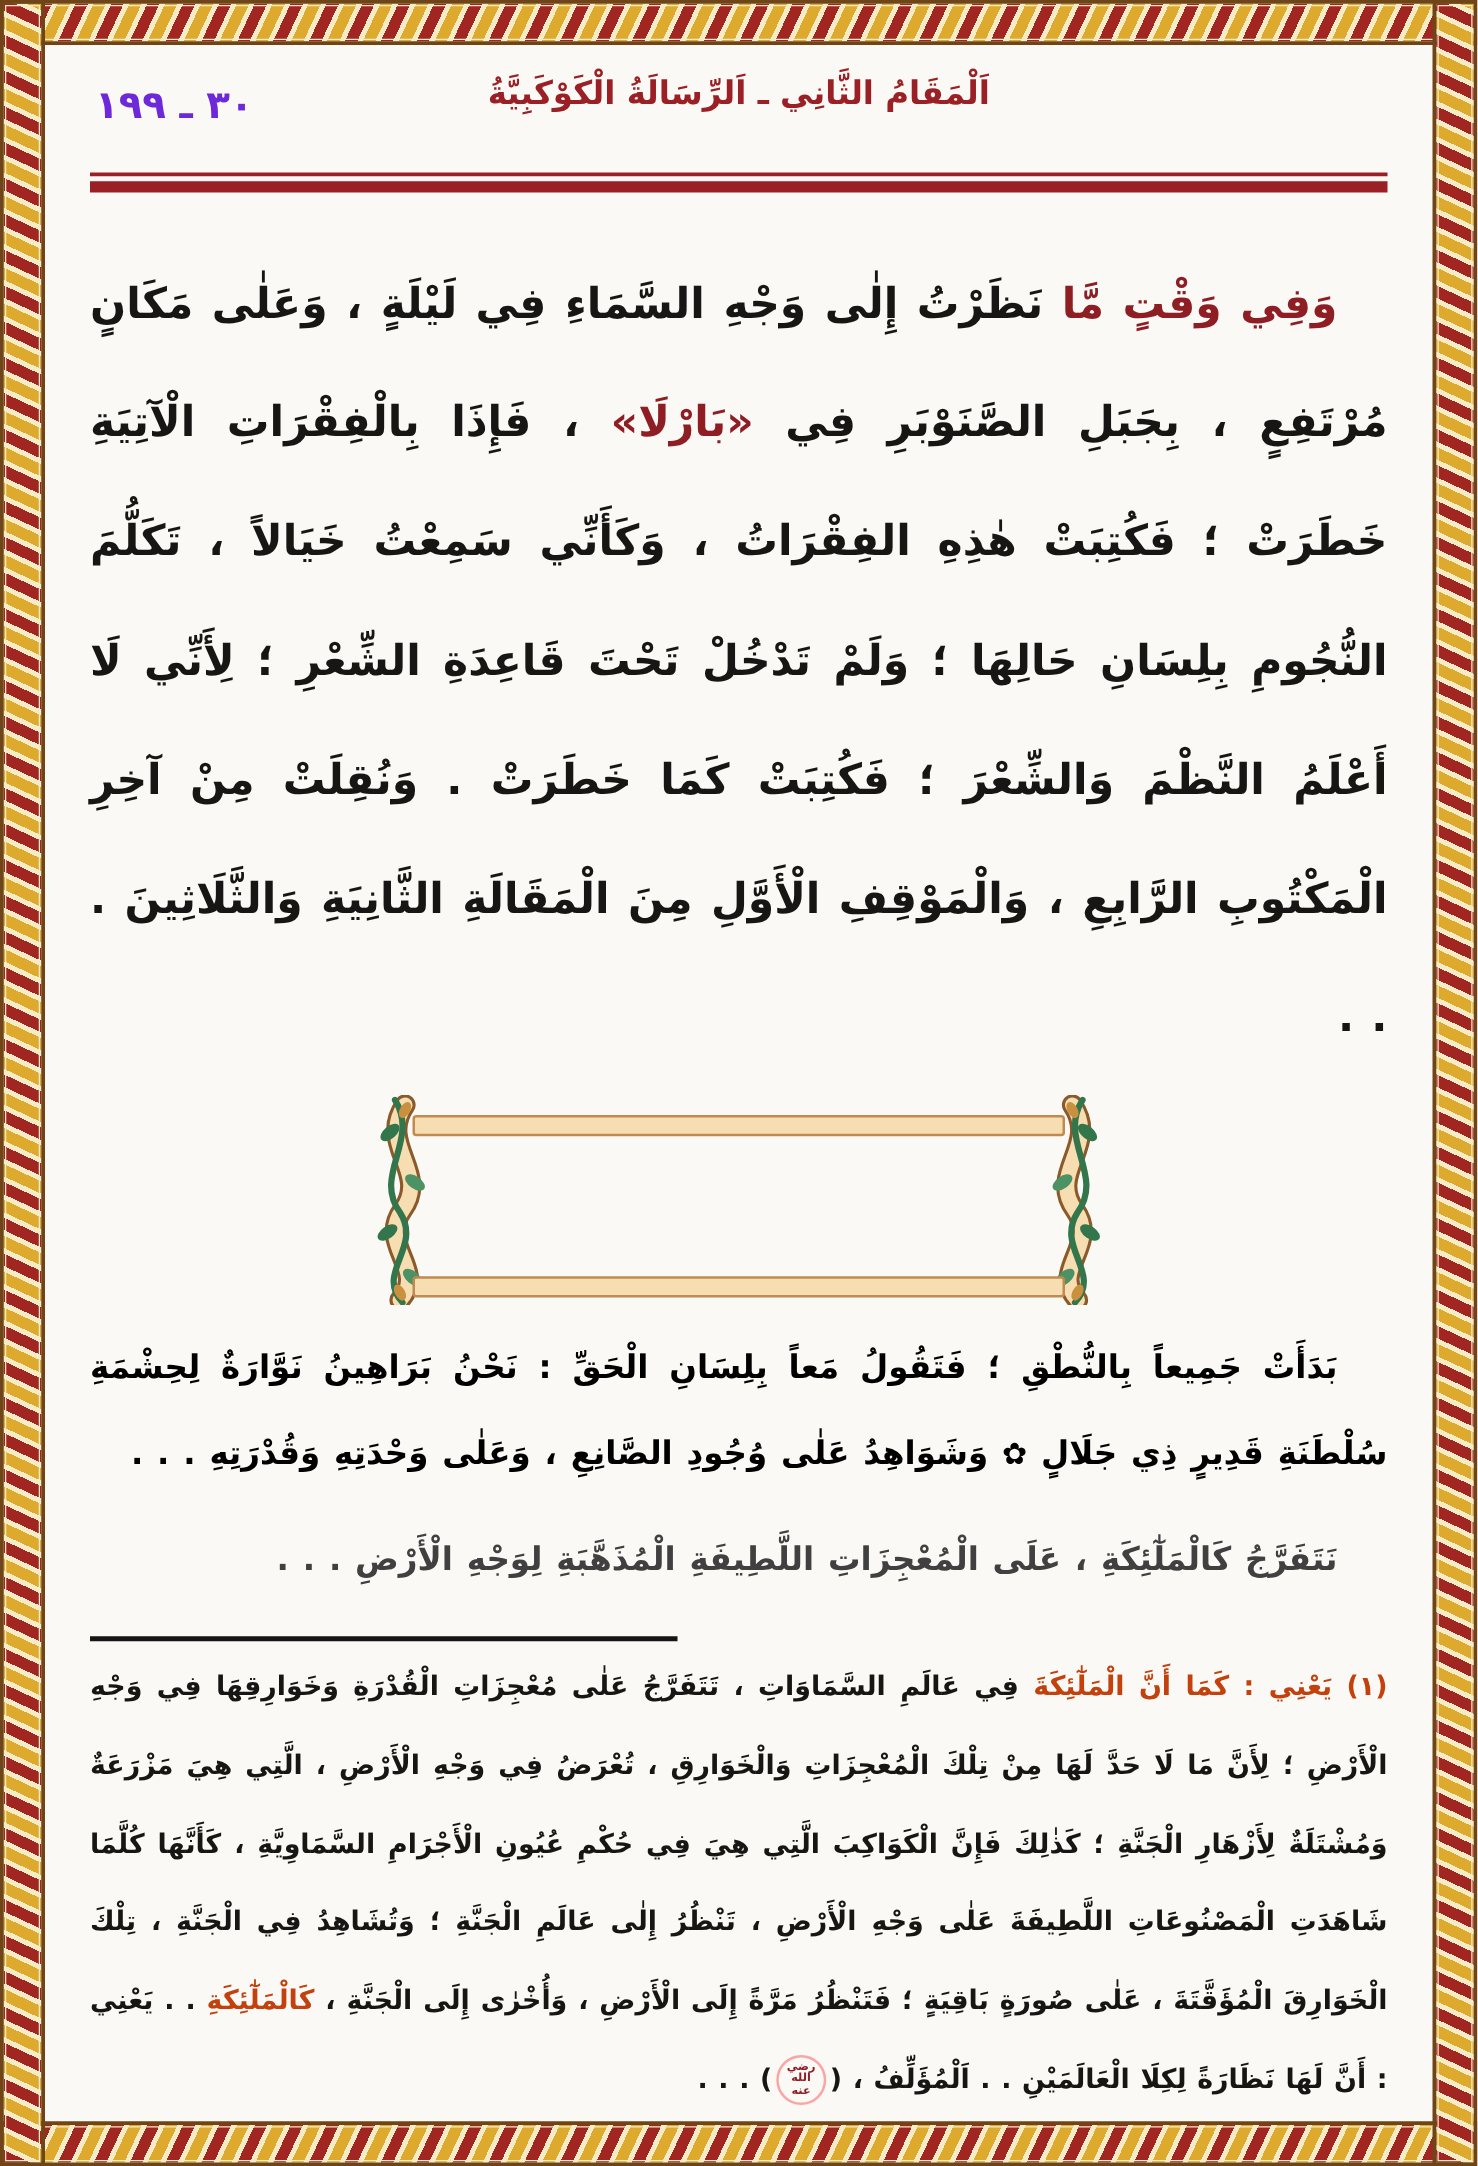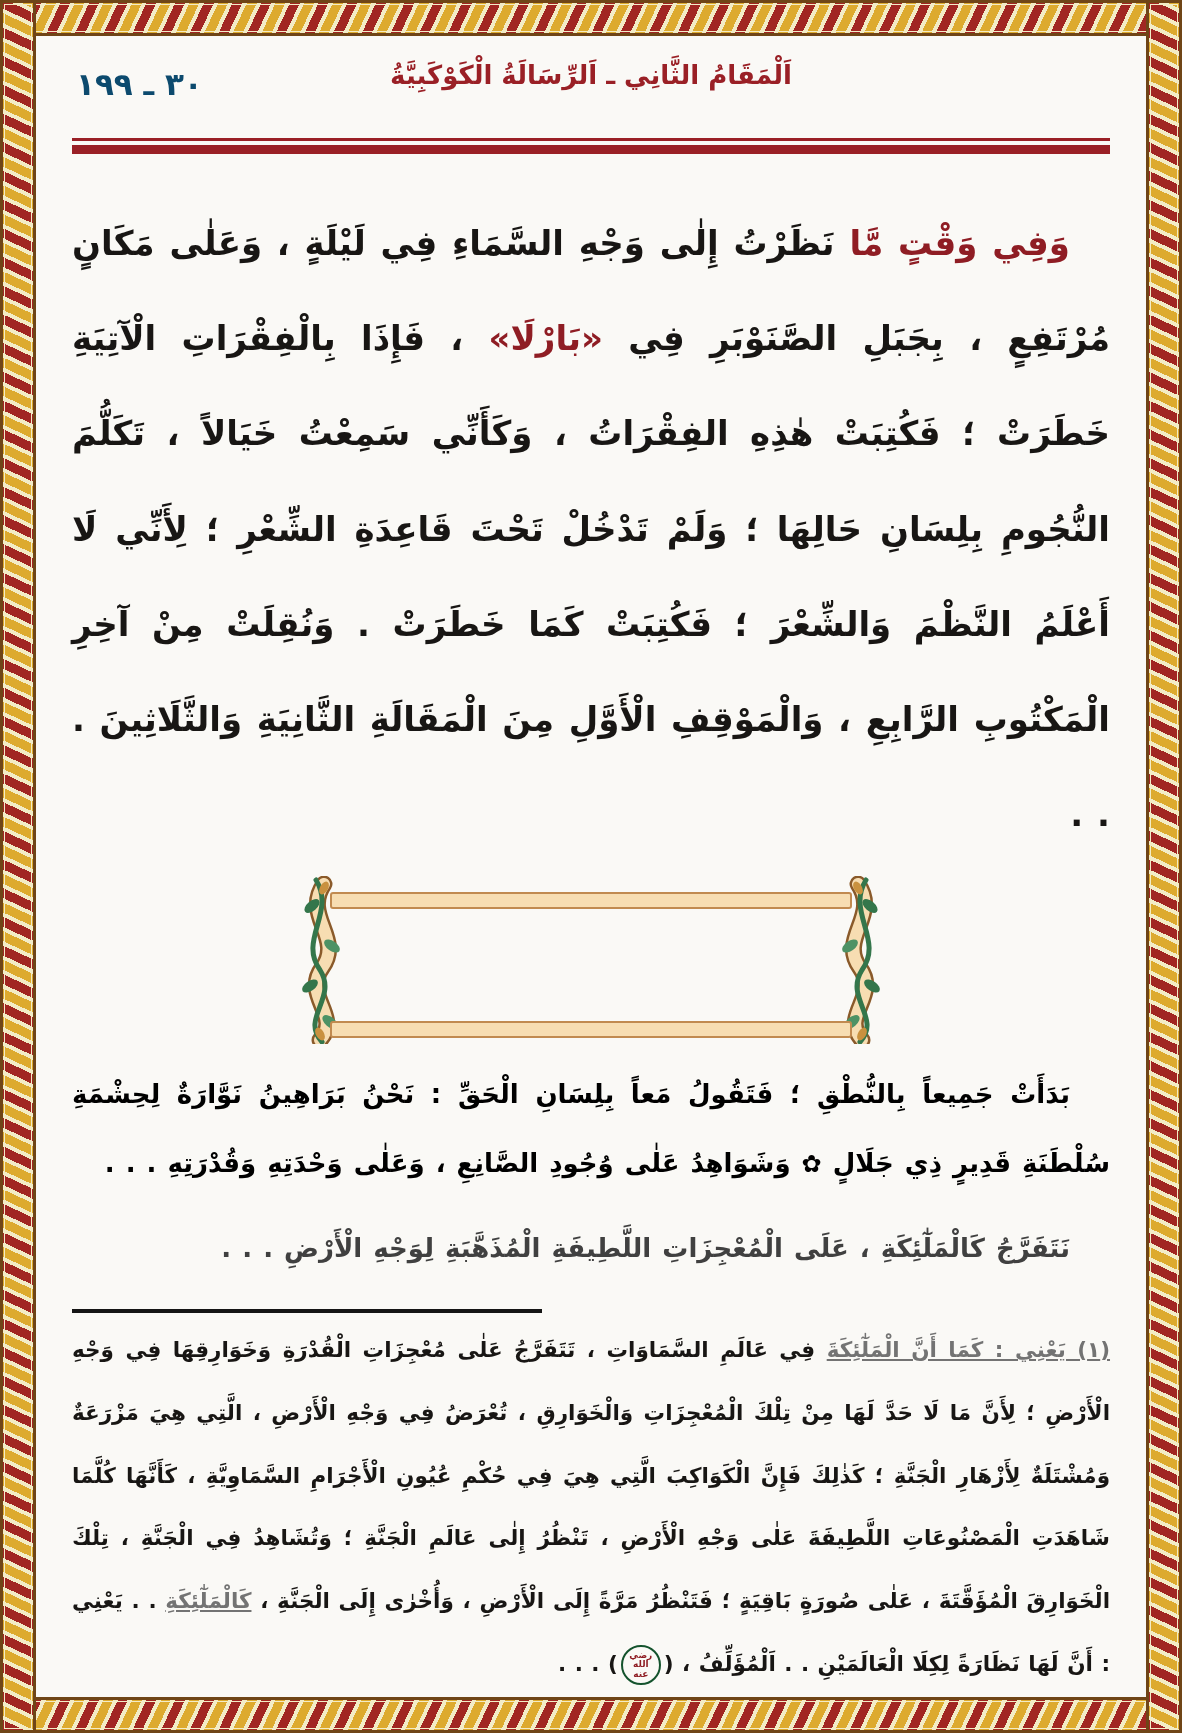--- a/index.html
+++ b/index.html
@@ -33,35 +33,35 @@
   }
   .hdr{position:relative;height:84px;}
   .hdr-title{
     position:absolute;left:0;right:0;top:6px;
     text-align:center;
     font-size:26px;font-weight:bold;color:#9a2026;
     letter-spacing:1px;
   }
   .hdr-page{
     position:absolute;left:4px;top:12px;
-    font-size:31px;font-weight:bold;color:#0c4a6e;
+    font-size:31px;font-weight:bold;color:#6d28d9;
   }
   .rule-thin{height:3px;background:#9a2026;}
   .rule-thick{height:9px;background:#9a2026;margin-top:4px;}
 
   .para{
     direction:rtl;text-align:justify;font-weight:bold;
     word-spacing:2px;
   }
   .p1{
     margin-top:42px;
     color:#181614;font-size:34px;line-height:2.8;text-indent:40px;
   }
   .red{color:#8f1d24;}
-  .maroon{color:#737373;text-decoration:underline;}
+  .maroon{color:#c2410c;}
 
   
   .banner{position:relative;width:590px;height:168px;margin:14px auto 6px auto;}
   .ribbon-bar{
     position:absolute;left:34px;right:34px;height:13px;
     background:#f7ddb2;border:2px solid #c18a50;border-radius:3px;
   }
   .ribbon-top{top:16px;}
   .ribbon-bottom{bottom:6px;}
   .vine{position:absolute;top:0;height:168px;width:62px;}
@@ -79,21 +79,21 @@
   .p5{margin-top:16px;color:#8f1d24;font-size:26px;line-height:2.65;text-indent:40px;}
   .orn{font-size:24px;}
 
   .fn-sep{width:470px;height:4px;background:#151515;margin:26px auto 6px 0;}
   .footnote{
     color:#181614;font-size:21.5px;line-height:2.92;font-weight:bold;
     direction:rtl;text-align:justify;word-spacing:1px;
   }
   .seal{
     display:inline-flex;align-items:center;justify-content:center;
-    width:40px;height:40px;border:2px solid #14532d;border-radius:50%;
+    width:40px;height:40px;border:2px solid #fca5a5;border-radius:50%;
     color:#8f1d24;font-size:9px;line-height:1.05;text-align:center;
     vertical-align:middle;margin:0 3px;overflow:hidden;padding:2px;box-sizing:border-box;
   }
 </style>
 </head>
 <body>
 
 <div class="page">
 
   <div class="b-strip b-top"></div>

